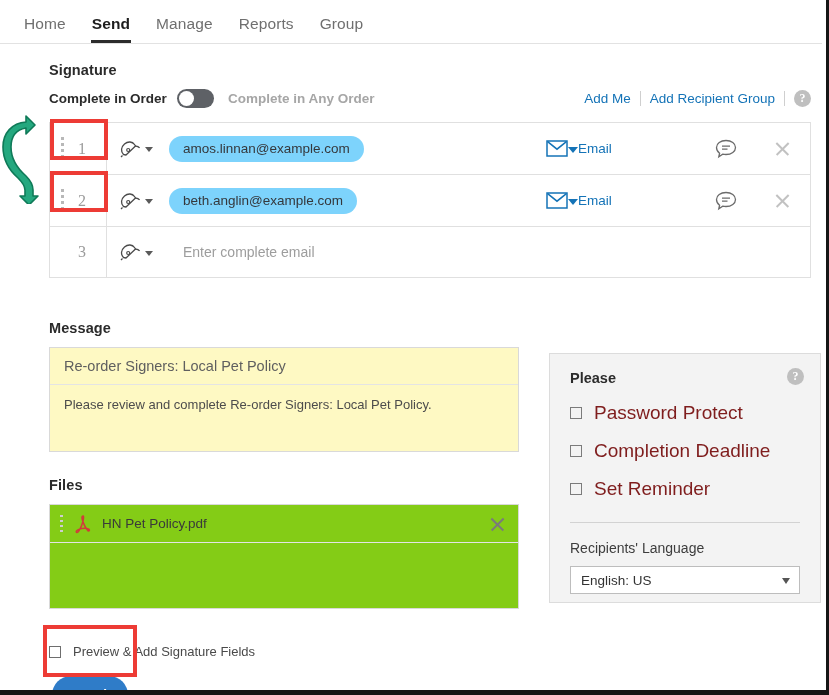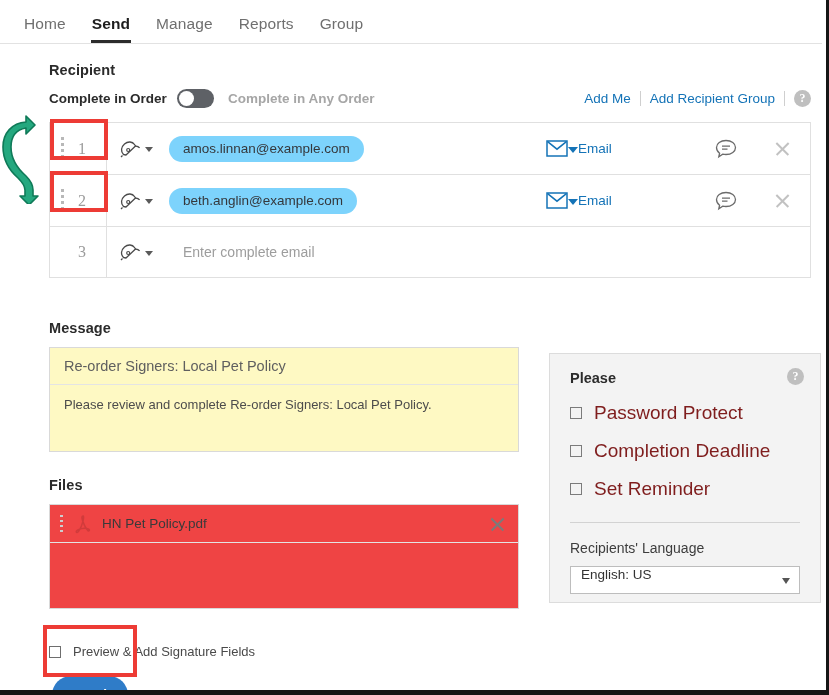--- a/index.html
+++ b/index.html
@@ -293,21 +293,21 @@
     cursor: text;
   }
 
   
   .files-title { position: absolute; left: 49px; top: 433px; }
   .files-box {
     position: absolute;
     left: 49px; top: 460px;
     width: 470px; height: 105px;
     border: 1px solid #d9d9d9;
-    background: #ef4444;
+    background: #84cc16;
   }
   .file-row {
     height: 38px;
     border-bottom: 1px solid #e4e4e4;
     display: flex;
     align-items: center;
     position: relative;
     padding-left: 10px;
   }
   .file-grip {
@@ -375,21 +375,21 @@
     color: #3d3d3d;
     margin-top: 17px;
   }
   .lang-select {
     position: relative;
     margin-top: 10px;
     height: 28px;
     border: 1px solid #bdbdbd;
     background: #fff;
     display: flex;
-    align-items: flex-start;
+    align-items: center;
     padding: 0 10px;
     font-size: 13.5px;
     color: #333;
     cursor: pointer;
   }
   .lang-arrow {
     position: absolute;
     right: 9px; top: 11px;
     width: 0; height: 0;
     border-left: 4.5px solid transparent;
@@ -459,21 +459,21 @@
   <div class="navbar">
     <div class="nav-tab">Home</div>
     <div class="nav-tab active">Send</div>
     <div class="nav-tab">Manage</div>
     <div class="nav-tab">Reports</div>
     <div class="nav-tab">Group</div>
   </div>
 
   <div class="content">
 
-    <div class="section-title recipients-head">Recipient</div>
+    <div class="section-title recipients-head">Signature</div>
 
     <div class="order-row">
       <div class="order-label">Complete in Order</div>
 
       <div class="toggle">
         <div class="knob"></div>
       </div>
 
       <div class="order-any">Complete in Any Order</div>
 

